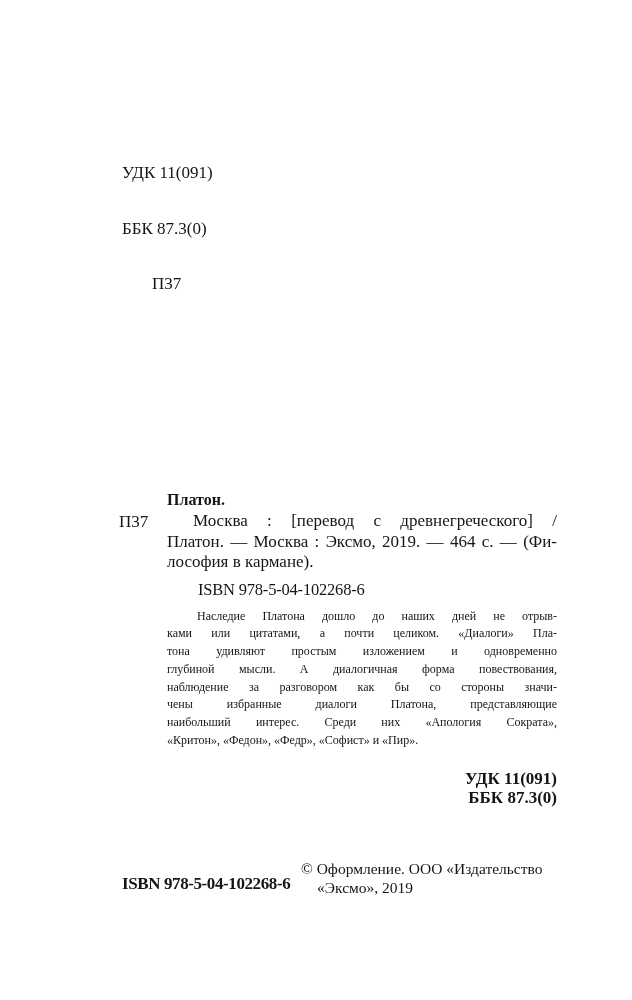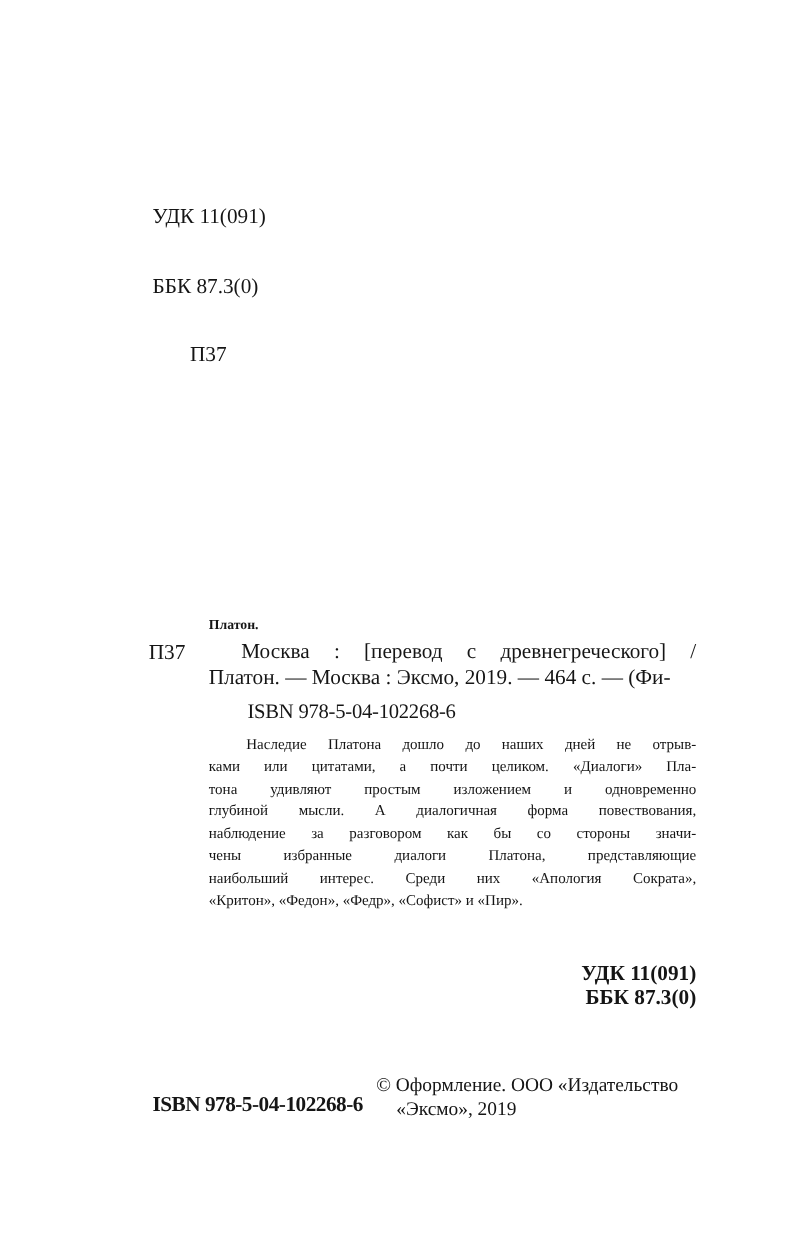--- a/index.html
+++ b/index.html
@@ -32,21 +32,21 @@
 
   
   .card {
     position: absolute;
     left: 167px;
     top: 489px;
     width: 390px;
   }
   .author {
     font-weight: bold;
-    font-size: 11px;
+    font-size: 16px;
     line-height: 22px;
   }
   .sign-hang {
     position: absolute;
     left: -48px;
     top: 23px;
     font-size: 17px;
     line-height: 20.5px;
   }
   .desc {
@@ -126,20 +126,21 @@
     <div>ББК 87.3(0)</div>
     <div class="sign">П37</div>
   </div>
 
   <div class="card">
     <div class="sign-hang">П37</div>
     <div class="author">Платон.</div>
     <div class="desc">
         <div class="tline">Москва : [перевод с древнегреческого] /</div>
         <div class="tline">Платон. — Москва : Эксмо, 2019. — 464 с. — (Фи-</div>
+        <div class="tline">лософия в кармане).</div>
       </div>
     <div class="isbn-mid">ISBN 978-5-04-102268-6</div>
     <div class="annotation">
         <div class="tline">Наследие Платона дошло до наших дней не отрыв-</div>
         <div class="tline">ками или цитатами, а почти целиком. «Диалоги» Пла-</div>
         <div class="tline">тона удивляют простым изложением и одновременно</div>
         <div class="tline">глубиной мысли. А диалогичная форма повествования,</div>
         <div class="tline">наблюдение за разговором как бы со стороны значи-</div>
         <div class="tline">чены избранные диалоги Платона, представляющие</div>
         <div class="tline">наибольший интерес. Среди них «Апология Сократа»,</div>

